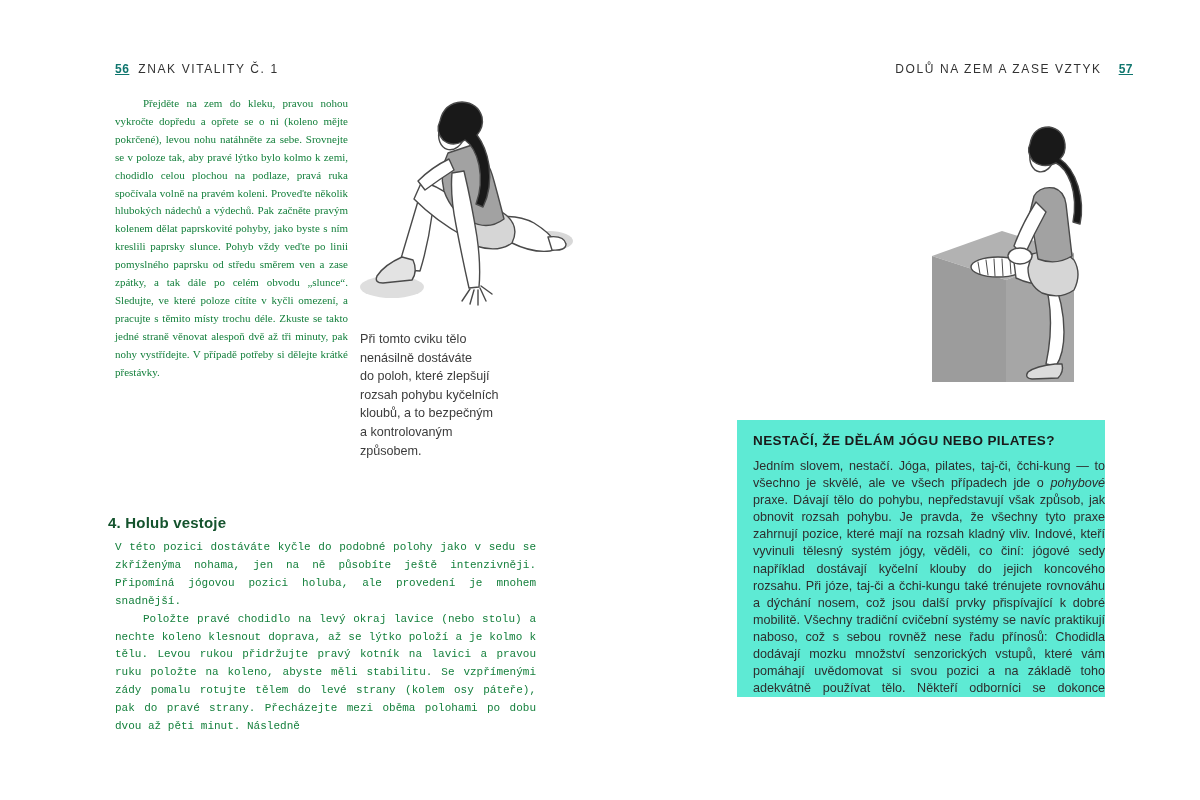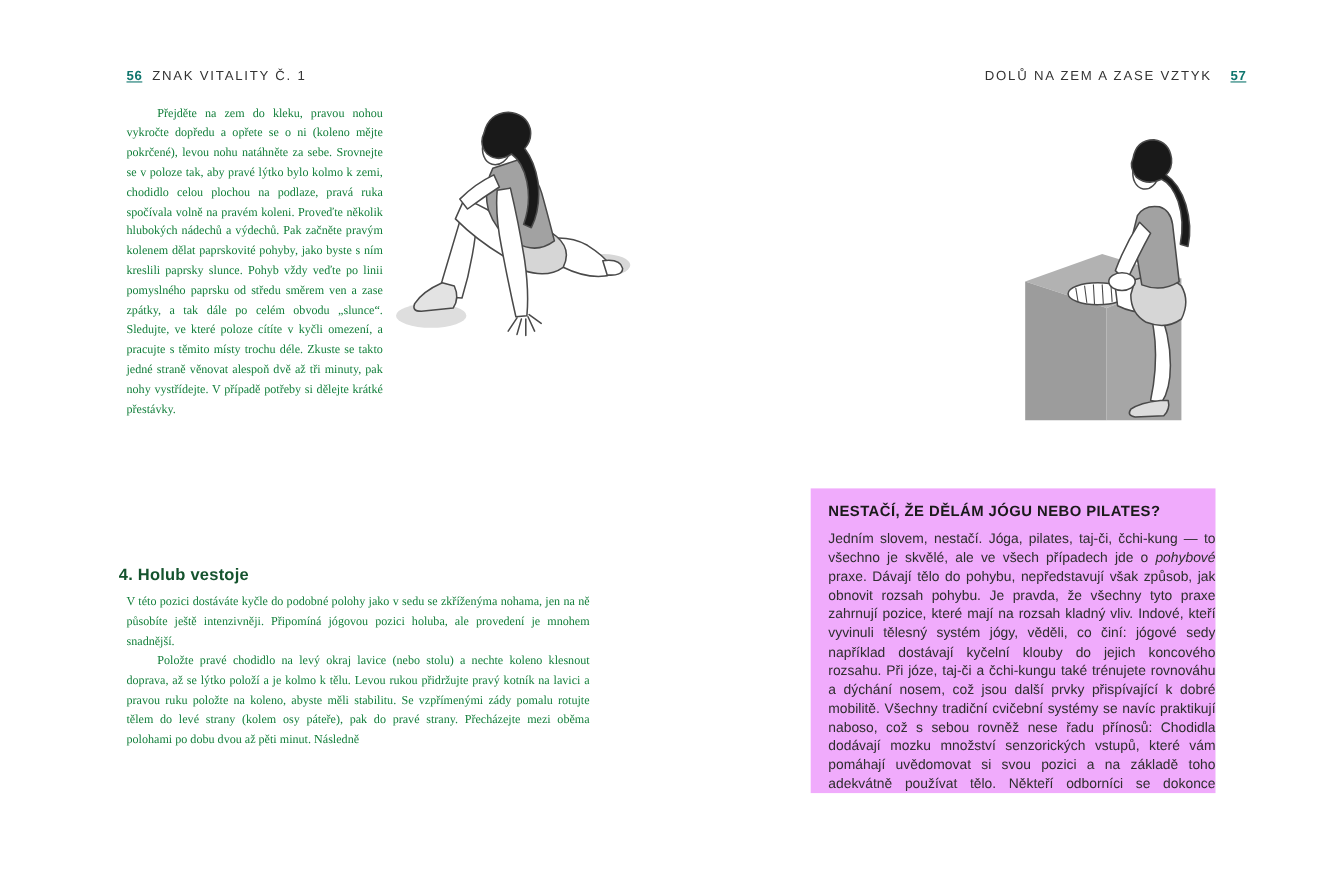--- a/index.html
+++ b/index.html
@@ -18,38 +18,38 @@
   .runhead-right{right:67px;text-align:right;}
   .runhead-right .pnum{margin-left:12px;}
   
   .bodytext{
     font-size:11px;line-height:17.9px;text-align:justify;color:#15803d;
   }
   .indent{text-indent:28px;}
   .col-left{position:absolute;left:115px;top:95px;width:233px;}
   .col-right{position:absolute;left:730px;top:95px;width:237px;}
   .fullwidth-left{position:absolute;left:115px;top:539px;width:421px;}
-  .fullwidth-left p{margin:0;}
+  .fullwidth-left p{margin:0;font-family:Liberation Mono, monospace;}
   
   .sechead{
     position:absolute;left:108px;top:514px;
     font-family:"Liberation Sans", sans-serif;font-size:15px;font-weight:600;
     color:#14532d;letter-spacing:0.2px;
   }
   
   .caption{
     position:absolute;font-family:"Liberation Sans", sans-serif;
     font-size:12.6px;line-height:18.6px;color:#3c3c3c;white-space:pre-line;
   }
   .caption-left{left:360px;top:330px;width:190px;}
   .caption-right{left:737px;top:340px;width:235px;}
   
   .callout{
-    position:absolute;left:737px;top:444px;width:368px;height:277px;
-    background:#f0abfc;box-sizing:border-box;padding:13px 0 12px 16px;
+    position:absolute;left:737px;top:420px;width:368px;height:277px;
+    background:#5eead4;box-sizing:border-box;padding:13px 0 12px 16px;
     overflow:hidden;
   }
   .callout h3{
     margin:0 0 10px 0;font-family:"Liberation Sans", sans-serif;
     font-size:13.5px;font-weight:bold;letter-spacing:0.4px;color:#1a1a1a;
   }
   .callout .cbody{
     font-family:"Liberation Sans", sans-serif;font-size:12.6px;
     line-height:17.1px;color:#2e2e2e;text-align:justify;
   }
@@ -98,20 +98,27 @@
 
         <path d="M118 194 L110 206 M122 195 L118 209 M126 195 L126 210 M128 193 L134 206 M129 191 L140 199" fill="none"></path>
 
         <ellipse cx="100" cy="38" rx="13" ry="17" fill="#ffffff" transform="rotate(16 100 38)"></ellipse>
 
         <path d="M88 26 Q92 8 110 7 Q126 8 130 22 Q132 32 125 40 Q134 52 137 70 Q140 94 131 112 L124 109 Q131 90 127 70 Q123 52 113 45 Q101 53 91 45 Q83 36 88 26 Z" fill="#191919"></path>
       </g>
     </svg>
   </div>
 
+  <div class="caption caption-left">Při tomto cviku tělo
+nenásilně dostáváte
+do poloh, které zlepšují
+rozsah pohybu kyčelních
+kloubů, a to bezpečným
+a kontrolovaným
+způsobem.</div>
 
   <div class="sechead">4. Holub vestoje</div>
 
   <div class="fullwidth-left bodytext">
     <p>V této pozici dostáváte kyčle do podobné polohy jako v sedu se zkříženýma nohama, jen na ně působíte ještě intenzivněji. Připomíná jógovou pozici holuba, ale provedení je mnohem snadnější.</p>
     <p class="indent">Položte pravé chodidlo na levý okraj lavice (nebo stolu) a nechte koleno klesnout doprava, až se lýtko položí a je kolmo k tělu. Levou rukou přidržujte pravý kotník na lavici a pravou ruku položte na koleno, abyste měli stabilitu. Se vzpřímenými zády pomalu rotujte tělem do levé strany (kolem osy páteře), pak do pravé strany. Přecházejte mezi oběma polohami po dobu dvou až pěti minut. Následně</p>
   </div>
 
   <div class="runhead runhead-right">
     <span class="title">DOLŮ NA ZEM A ZASE VZTYK</span>

